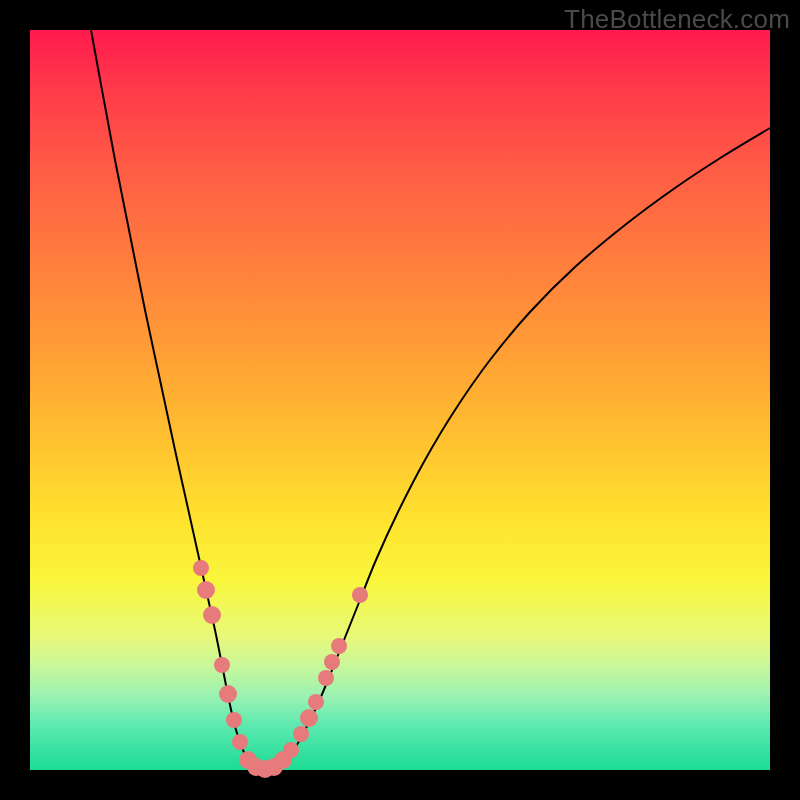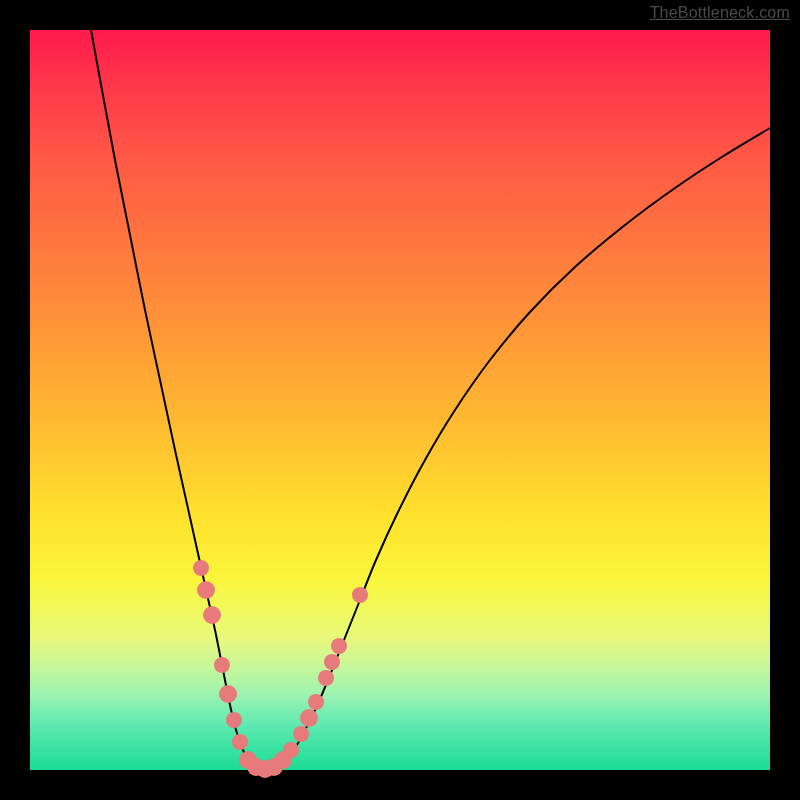--- a/index.html
+++ b/index.html
@@ -33,25 +33,24 @@
       #9af2b2 90%,
       #5de9b0 94%,
       #1bdc94 100%
     );
   }
   .watermark {
     position: absolute;
     top: 4px;
     right: 10px;
     color: #4a4a4a;
-    font-size: 16px;
+    font-size: 26px;
     font-weight: 500;
     letter-spacing: 0.2px;
     z-index: 5;
-    text-decoration: underline;
   }
   svg.plot {
     position: absolute;
     left: 0;
     top: 0;
     width: 740px;
     height: 740px;
     overflow: visible;
   }
   .curve {

